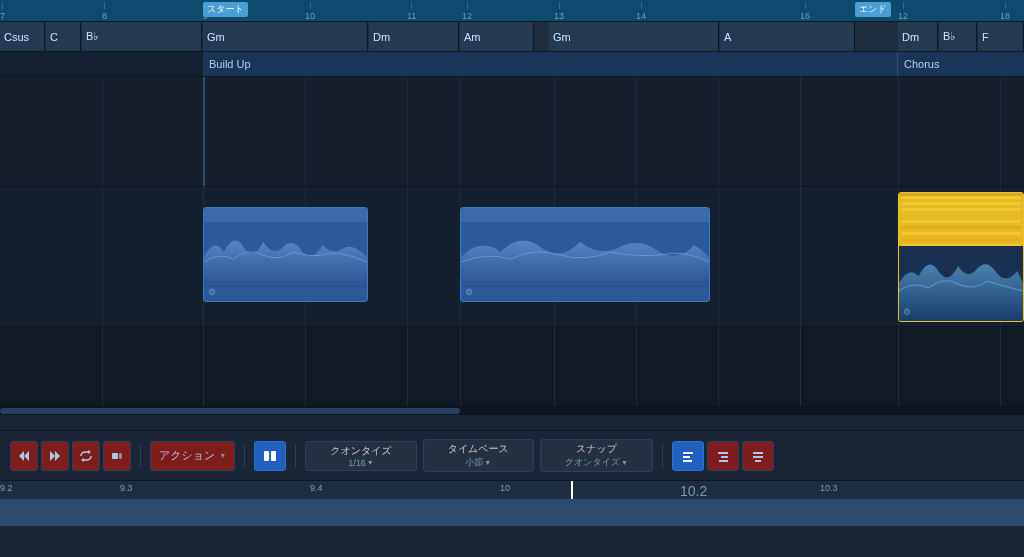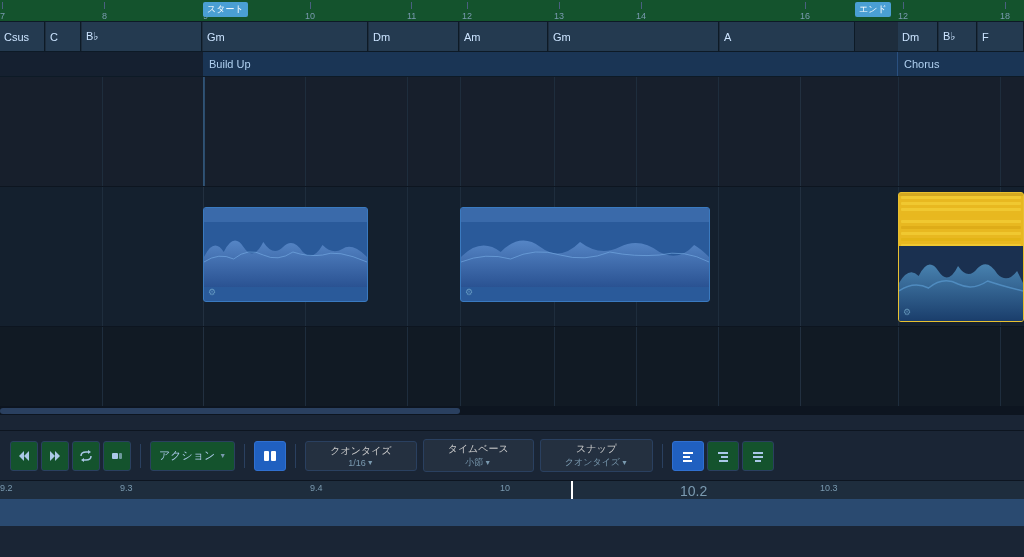--- a/index.html
+++ b/index.html
@@ -19,21 +19,21 @@
       height: 430px;
       position: relative;
       background: #1a2535;
       overflow: hidden;
     }
 
     
     .ruler {
       width: 100%;
       height: 22px;
-      background: #14532d;
+      background: #0c4a6e;
       border-bottom: 1px solid #0d1a26;
       position: relative;
       display: flex;
       align-items: center;
     }
 
     .ruler-tick {
       position: absolute;
       top: 0;
       height: 100%;
@@ -225,21 +225,21 @@
       border-top: 1px solid #0d1520;
       display: flex;
       align-items: center;
       padding: 0 10px;
       gap: 6px;
     }
 
     .toolbar-btn {
       height: 30px;
       min-width: 28px;
-      background: #14532d;
+      background: #7f1d1d;
       border: 1px solid #2a4060;
       border-radius: 3px;
       color: #aac8e8;
       display: flex;
       align-items: center;
       justify-content: center;
       cursor: pointer;
       font-size: 11px;
       padding: 0 5px;
     }
@@ -393,21 +393,21 @@
       </div>
   </div>
 
   <div class="chord-row" id="chord-row">
 
   <div class="chord-cell" style="left: 0px; width: 45px;">Csus</div>
       <div class="chord-cell" style="left: 46px; width: 35px;">C</div>
       <div class="chord-cell" style="left: 82px; width: 120px;">B♭</div>
       <div class="chord-cell" style="left: 203px; width: 165px;">Gm</div>
       <div class="chord-cell" style="left: 369px; width: 90px;">Dm</div>
-      <div class="chord-cell" style="left: 460px; width: 88px;">Am</div>
+      <div class="chord-cell" style="left: 460px; width: 74px;">Am</div>
       <div class="chord-cell" style="left: 549px; width: 170px;">Gm</div>
       <div class="chord-cell" style="left: 720px; width: 135px;">A</div>
       <div class="chord-cell" style="left: 898px; width: 40px;">Dm</div>
       <div class="chord-cell" style="left: 939px; width: 38px;">B♭</div>
       <div class="chord-cell" style="left: 978px; width: 46px;">F</div>
     </div>
 
   <div class="section-row">
     <div class="section-label build-up">
       <span>Build Up</span>

